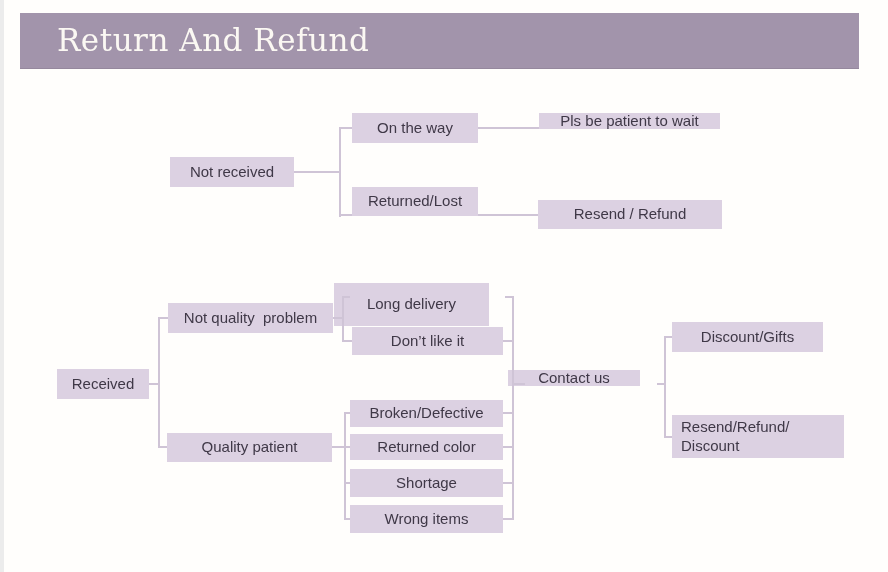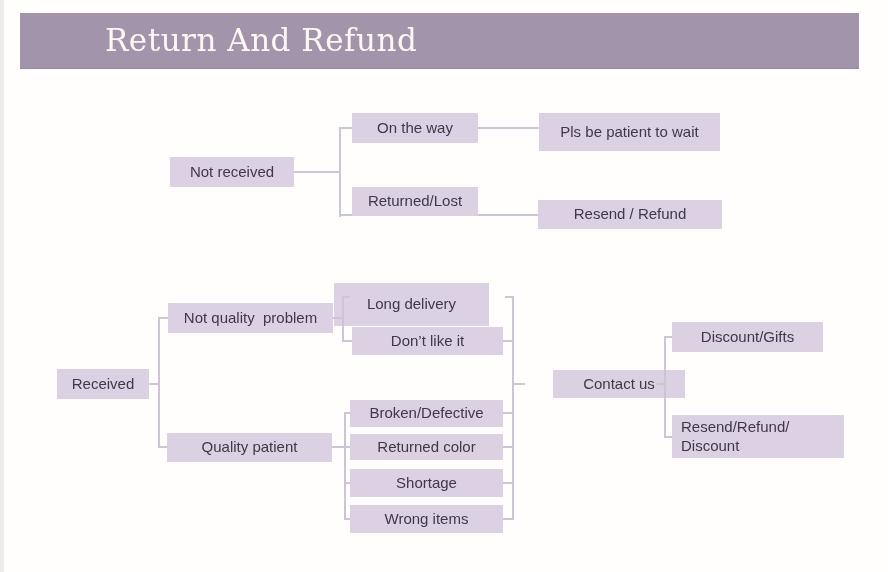--- a/index.html
+++ b/index.html
@@ -29,21 +29,20 @@
     border-bottom:1px solid rgba(0,0,0,0.08);
     display:flex;align-items:center;
   }
   .header-title{
     font-family:"DejaVu Serif","Liberation Serif",serif;
     font-size:31px;
     color:var(--header-text);
     padding-left:37px;
     letter-spacing:0.5px;
     line-height:1;
-    margin-left:48px;
   }
   .node{
     position:absolute;
     background:var(--node-fill);
     color:var(--node-text);
     font-size:15px;
     display:flex;align-items:center;justify-content:center;
     white-space:pre-wrap;
     line-height:1.25;
     box-sizing:border-box;
@@ -65,37 +64,37 @@
   <div class="left-strip"></div>
 
   <div class="header-bar">
     <span class="header-title">Return And Refund</span>
   </div>
 
   <div id="canvas">
 
     <div class="node" style="left:170px;top:157px;width:124px;height:30px">Not received</div>
     <div class="node" style="left:352px;top:113px;width:126px;height:30px">On the way</div>
-    <div class="node" style="left:539px;top:113px;width:181px;height:38px">Pls be patient to wait</div>
+    <div class="node" style="left:539px;top:113px;width:181px;height:16px">Pls be patient to wait</div>
     <div class="node" style="left:352px;top:187px;width:126px;height:29px">Returned/Lost</div>
     <div class="node" style="left:538px;top:200px;width:184px;height:29px">Resend / Refund</div>
 
     <div class="node" style="left:57px;top:369px;width:92px;height:30px">Received</div>
     <div class="node" style="left:168px;top:303px;width:165px;height:30px">Not quality  problem</div>
     <div class="node" style="left:167px;top:433px;width:165px;height:29px">Quality patient</div>
 
     <div class="node" style="left:334px;top:283px;width:155px;height:43px">Long delivery</div>
     <div class="node" style="left:352px;top:327px;width:151px;height:28px">Don’t like it</div>
 
     <div class="node" style="left:350px;top:400px;width:153px;height:27px">Broken/Defective</div>
     <div class="node" style="left:350px;top:434px;width:153px;height:26px">Returned color</div>
     <div class="node" style="left:350px;top:469px;width:153px;height:28px">Shortage</div>
     <div class="node" style="left:350px;top:505px;width:153px;height:28px">Wrong items</div>
 
-    <div class="node" style="left:553px;top:370px;width:132px;height:28px">Contact us</div>
+    <div class="node" style="left:508px;top:370px;width:132px;height:16px">Contact us</div>
     <div class="node" style="left:672px;top:322px;width:151px;height:30px">Discount/Gifts</div>
     <div class="node align-left" style="left:672px;top:415px;width:172px;height:43px">Resend/Refund/
 Discount</div>
   <div class="line" style="left: 294px; top: 171px; width: 46px; height: 2px;"></div>
       <div class="line" style="left: 339px; top: 127px; width: 2px; height: 90px;"></div>
       <div class="line" style="left: 339px; top: 127px; width: 13px; height: 2px;"></div>
       <div class="line" style="left: 339px; top: 214px; width: 13px; height: 2px;"></div>
       <div class="line" style="left: 478px; top: 127px; width: 61px; height: 2px;"></div>
       <div class="line" style="left: 478px; top: 214px; width: 60px; height: 2px;"></div>
       <div class="line" style="left: 149px; top: 383px; width: 11px; height: 2px;"></div>

